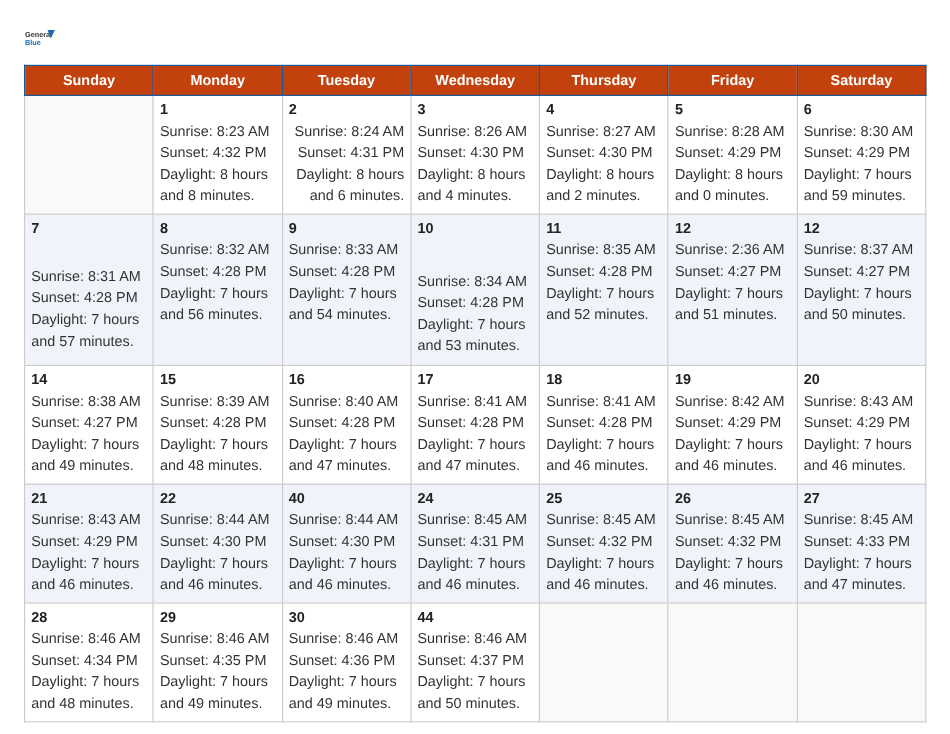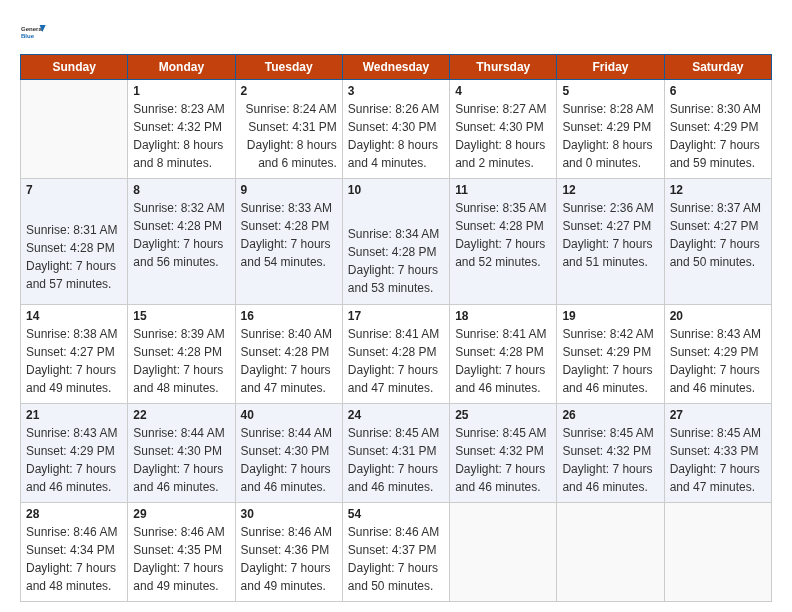--- a/index.html
+++ b/index.html
@@ -339,21 +339,21 @@
 and 49 minutes.</div>
           </td>
           <td>
             <span class="day-num">30</span>
             <div class="day-info" style="white-space: pre-line;">Sunrise: 8:46 AM
 Sunset: 4:36 PM
 Daylight: 7 hours
 and 49 minutes.</div>
           </td>
           <td>
-            <span class="day-num">54</span>
+            <span class="day-num">44</span>
             <div class="day-info" style="white-space: pre-line;">Sunrise: 8:46 AM
 Sunset: 4:37 PM
 Daylight: 7 hours
 and 50 minutes.</div>
           </td>
           <td class="empty-cell"></td>
           <td class="empty-cell"></td>
           <td class="empty-cell"></td>
         </tr>
       </tbody>

